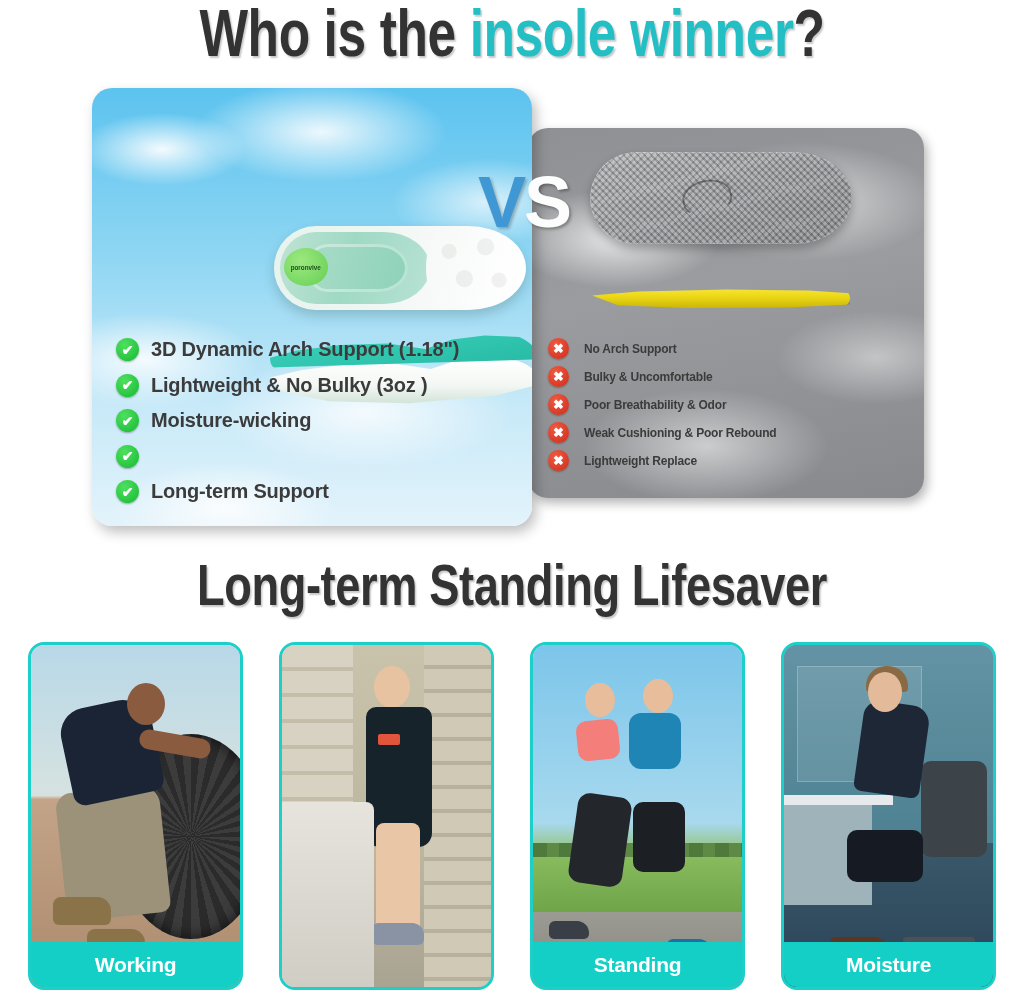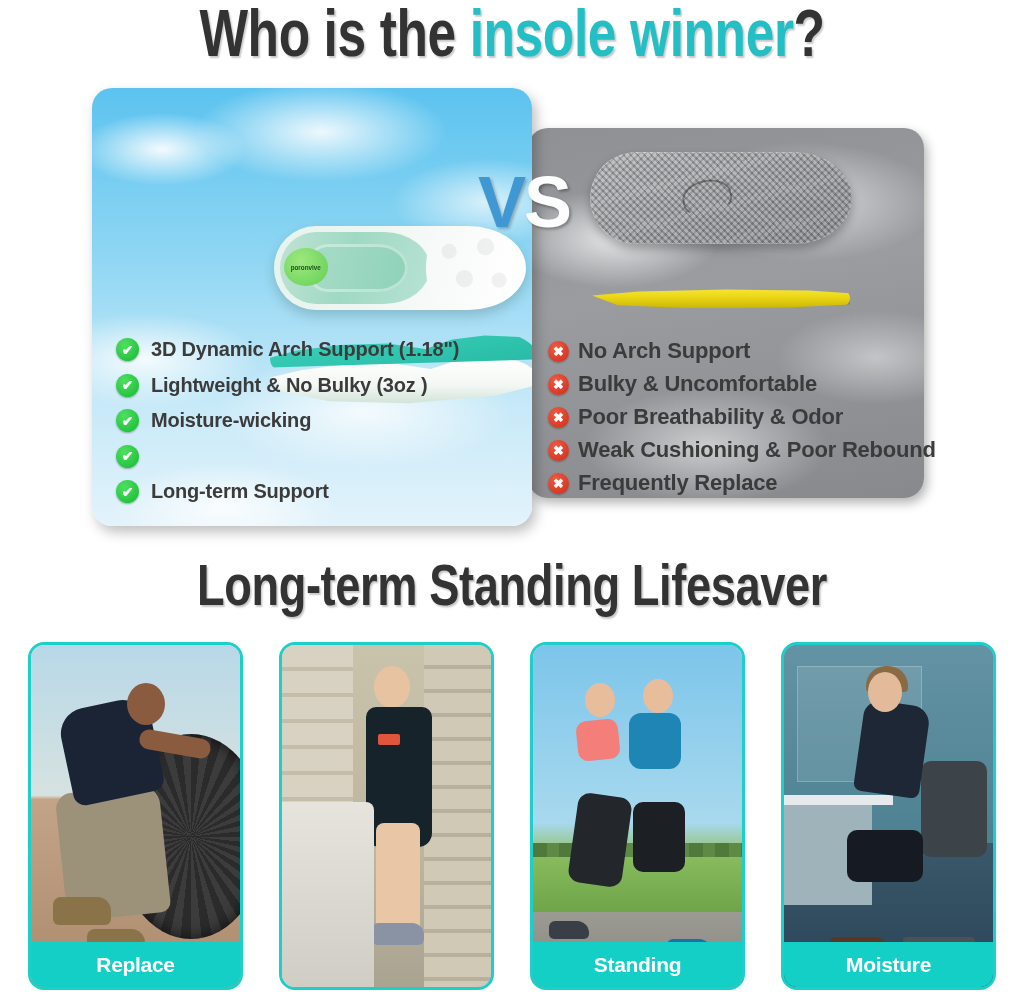--- a/index.html
+++ b/index.html
@@ -153,21 +153,21 @@
     box-shadow:0 1px 2px rgba(0,0,0,.3);
   }
   .badge.ok  { width:23px; height:23px; background:radial-gradient(circle at 36% 30%,#4ee05e,#17b935); font-size:14px; }
   .badge.no  { width:21px; height:21px; background:radial-gradient(circle at 36% 30%,#ef5a41,#d02b19); font-size:13px; }
 
   .row .txt {
     margin-left:12px; font-weight:bold; color:#3b3b3b;
     letter-spacing:-.2px; white-space:nowrap;
   }
   #list-good .txt { font-size:20px; }
-  #list-bad  .txt { font-size:22px; margin-left:9px; }
+  #list-bad  .txt { font-size:12px; margin-left:15px; }
 
   
   .tiles { position:absolute; left:28px; top:642px; width:968px; height:348px;
            display:flex; justify-content:space-between; }
   .tile {
     position:relative; width:215px; height:348px;
     border:3px solid #1ccfc8; border-radius:16px; overflow:hidden;
     background:#dfe6ea;
   }
   .tile .photo { position:absolute; inset:0; }
@@ -353,40 +353,40 @@
   <div class="row">
     <span class="badge no">✖</span>
     <span class="txt">Poor Breathability &amp; Odor</span>
   </div>
   <div class="row">
     <span class="badge no">✖</span>
     <span class="txt">Weak Cushioning &amp; Poor Rebound</span>
   </div>
   <div class="row">
     <span class="badge no">✖</span>
-    <span class="txt">Frequently Replace</span>
+    <span class="txt">Lightweight Replace</span>
   </div>
 </div>
 
 <div class="heading" id="subheading">Long-term Standing Lifesaver</div>
 
 <div class="tiles">
 
   <div class="tile">
     <div class="photo p-working">
       <div class="ground"></div>
       <div class="tire"></div>
       <div class="legs"></div>
       <div class="body"></div>
       <div class="arm"></div>
       <div class="head"></div>
       <div class="boot1"></div>
       <div class="boot2"></div>
     </div>
-    <div class="cap">Replace</div>
+    <div class="cap">Working</div>
   </div>
 
   <div class="tile">
     <div class="photo p-standing">
       <div class="shelfL"></div>
       <div class="shelfR"></div>
       <div class="hair"></div>
       <div class="head"></div>
       <div class="apron"></div>
       <div class="badge2"></div>

